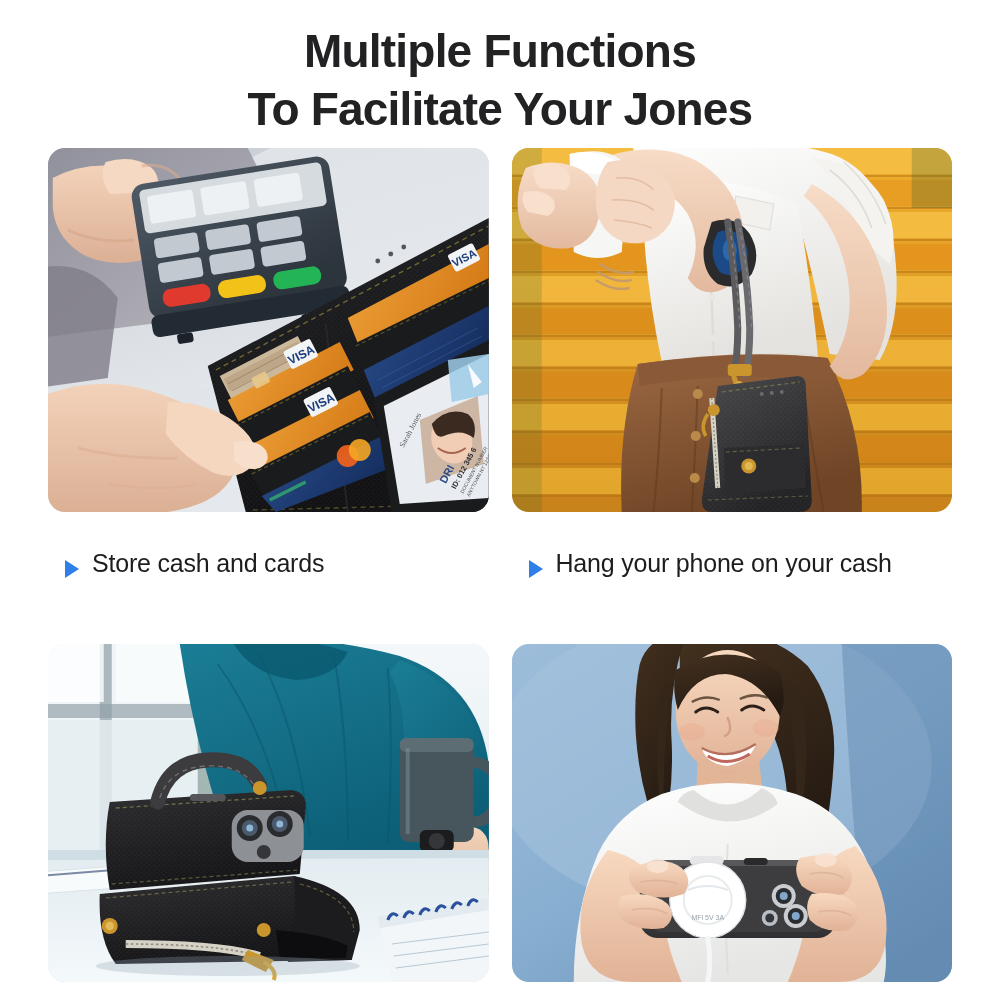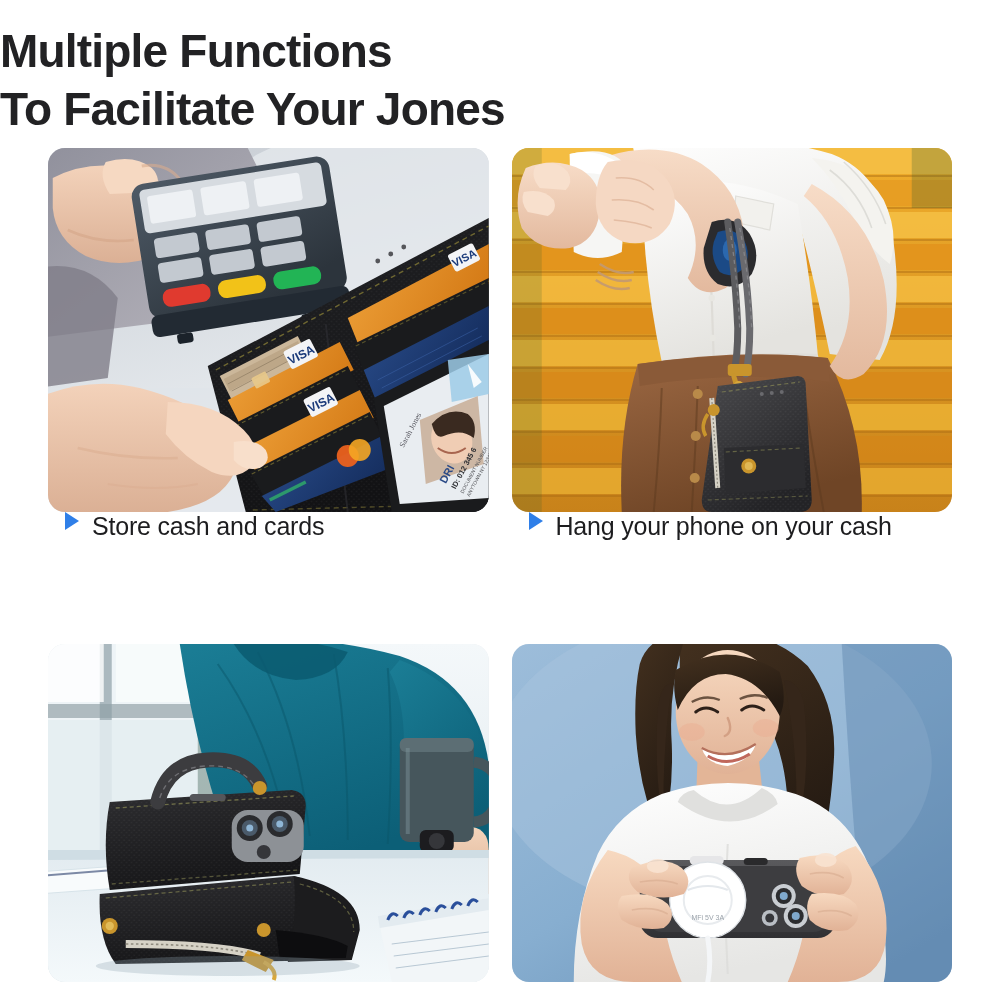--- a/index.html
+++ b/index.html
@@ -8,20 +8,21 @@
     width:1000px; height:1000px;
     background:#ffffff;
     font-family:"Liberation Sans", sans-serif;
     overflow:hidden;
   }
   .page{ position:relative; width:1000px; height:1000px; background:#fff; }
 
   
   .title-block{
     position:absolute; top:22px; left:0; width:1000px;
+    text-align:center;
   }
   .title-line{
     display:block;
     font-size:46px;
     font-weight:700;
     color:#222224;
     letter-spacing:-0.8px;
     line-height:1.27;
     white-space:nowrap;
   }
@@ -40,21 +41,21 @@
     width:440.5px;
     height:364px;
     border-radius:17px;
     overflow:hidden;
     background:#e9ecef;
   }
   .row2 .photo{ height:338px; }
   .photo svg{ display:block; width:100%; height:100%; }
 
   .caption{
-    display:flex; align-items:flex-start;
+    display:flex; align-items:flex-end;
     gap:13px;
     height:66px;
     padding-left:17px;
   }
   .bullet{
     flex:0 0 auto;
     width:0; height:0;
     border-top:9px solid transparent;
     border-bottom:9px solid transparent;
     border-left:14px solid #2f7fe8;

